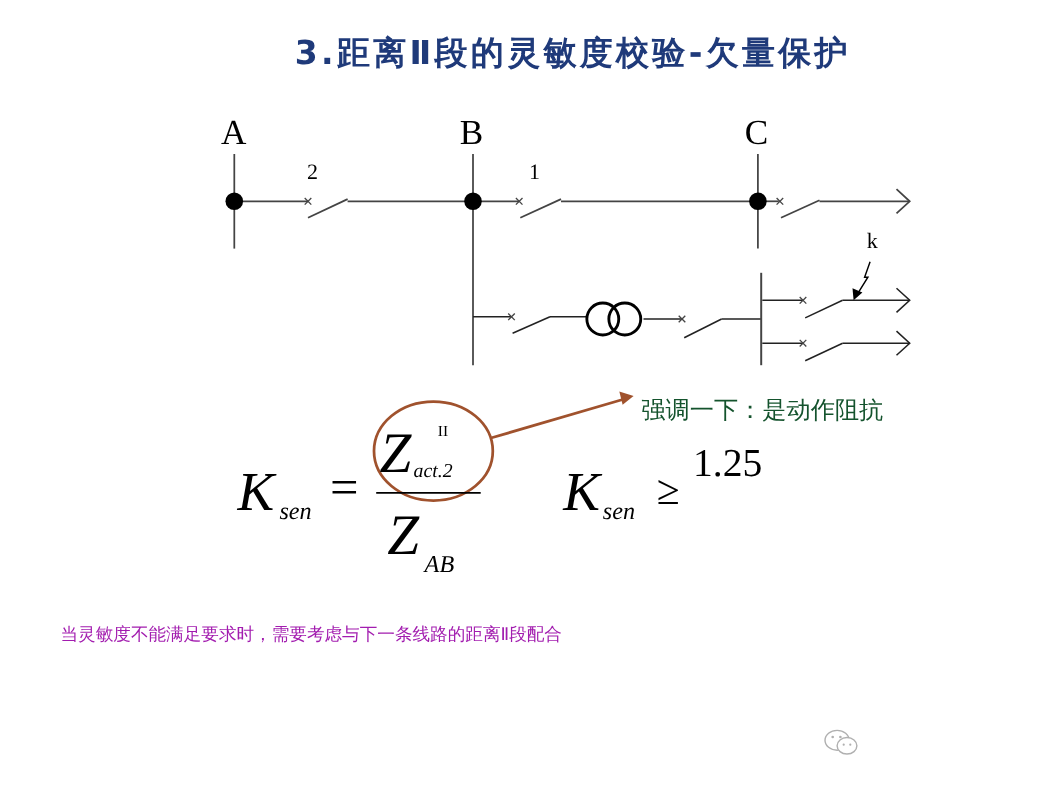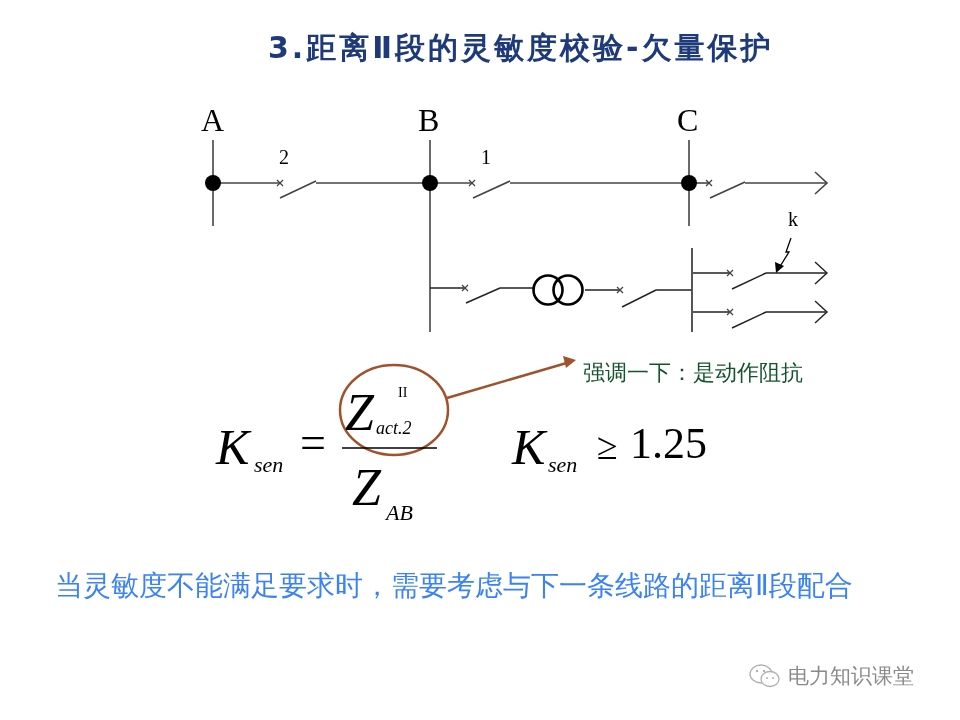--- a/index.html
+++ b/index.html
@@ -3,21 +3,21 @@
 <meta charset="utf-8">
 <style>
   html, body { margin: 0; padding: 0; }
   body { width: 960px; height: 720px; background: #ffffff; position: relative; overflow: hidden; font-family: "DejaVu Sans", sans-serif; }
   .title { position: absolute; left: 268px; top: 28px; font-size: 30px; font-weight: bold; color: #1f3a7a; letter-spacing: 3px; white-space: nowrap; }
   svg.diagram { position: absolute; left: 0; top: 0; }
   .bus-label { position: absolute; font-family: "Liberation Serif", serif; font-size: 32px; color: #000; }
   .brk-label { position: absolute; font-family: "Liberation Serif", serif; font-size: 20px; color: #000; }
   .math { position: absolute; font-family: "Liberation Serif", serif; color: #000; font-style: italic; }
   .note { position: absolute; left: 583px; top: 358px; font-size: 22px; color: #14532d; white-space: nowrap; }
-  .conclusion { position: absolute; left: 55px; top: 567px; font-size: 28px; color: #3b82f6; white-space: nowrap; }
+  .conclusion { position: absolute; left: 55px; top: 567px; font-size: 16px; color: #a21caf; white-space: nowrap; }
   .watermark { position: absolute; left: 748px; top: 662px; display: flex; align-items: center; gap: 6px; color: #8a8a8a; font-size: 21px; }
 </style>
 </head>
 <body>
 
 <div class="title">3.距离Ⅱ段的灵敏度校验-欠量保护</div>
 
 <svg class="diagram" width="960" height="720" viewBox="0 0 960 720">
   <g stroke="#444" stroke-width="1.6" fill="none">
 
@@ -120,29 +120,28 @@
 <div class="math" style="left:300px; top:416px; font-size:46px; font-style:normal;">=</div>
 <div class="math" style="left:345px; top:383px; font-size:52px;">Z</div>
 <div class="math" style="left:378px; top:385px; font-size:14px; font-style:normal;margin-left:20px;">II</div>
 <div class="math" style="left:376px; top:418px; font-size:18px;">act.2</div>
 <div class="math" style="left:352px; top:458px; font-size:52px;">Z</div>
 <div class="math" style="left:386px; top:500px; font-size:22px;">AB</div>
 
 <div class="math" style="left:512px; top:418px; font-size:50px;">K</div>
 <div class="math" style="left:548px; top:452px; font-size:22px;">sen</div>
 <div class="math" style="left:597px; top:424px; font-size:38px; font-style:normal;">≥</div>
-<div class="math" style="left:630px; top:418px; font-size:44px; font-style:normal;">1.25</div>
+<div class="math" style="left:630px; top:400px; font-size:36px; font-style:normal;">1.25</div>
 
 <div class="note">强调一下：是动作阻抗</div>
 
 <div class="conclusion">当灵敏度不能满足要求时，需要考虑与下一条线路的距离Ⅱ段配合</div>
 
 <div class="watermark">
   <svg width="34" height="26" viewBox="0 0 34 26">
     <ellipse cx="13" cy="11" rx="11" ry="9" fill="none" stroke="#b0b0b0" stroke-width="1.3"></ellipse>
     <ellipse cx="22" cy="16" rx="9" ry="7.5" fill="#fff" stroke="#b0b0b0" stroke-width="1.3"></ellipse>
     <circle cx="9" cy="8" r="1.2" fill="#b0b0b0"></circle>
     <circle cx="16" cy="8" r="1.2" fill="#b0b0b0"></circle>
     <circle cx="19" cy="15" r="1" fill="#b0b0b0"></circle>
     <circle cx="25" cy="15" r="1" fill="#b0b0b0"></circle>
   </svg>
-  <span>电力知识课堂</span>
 </div>
 
 </body></html>

